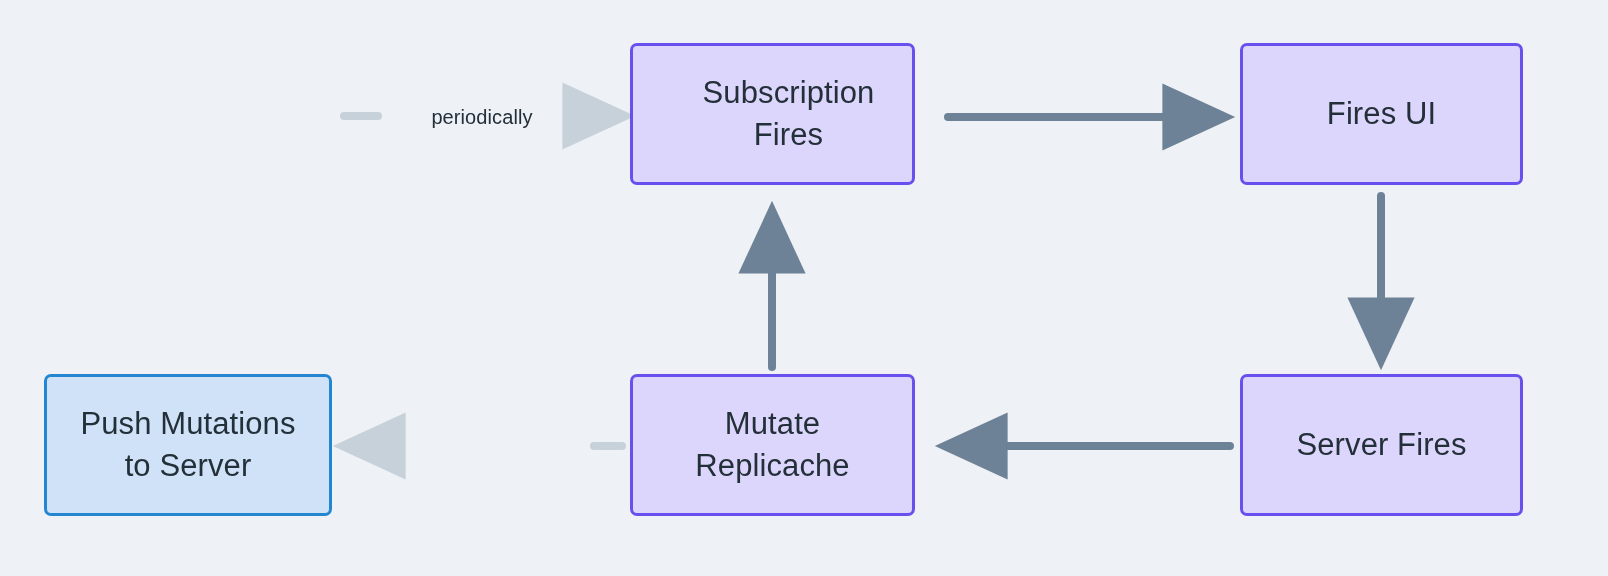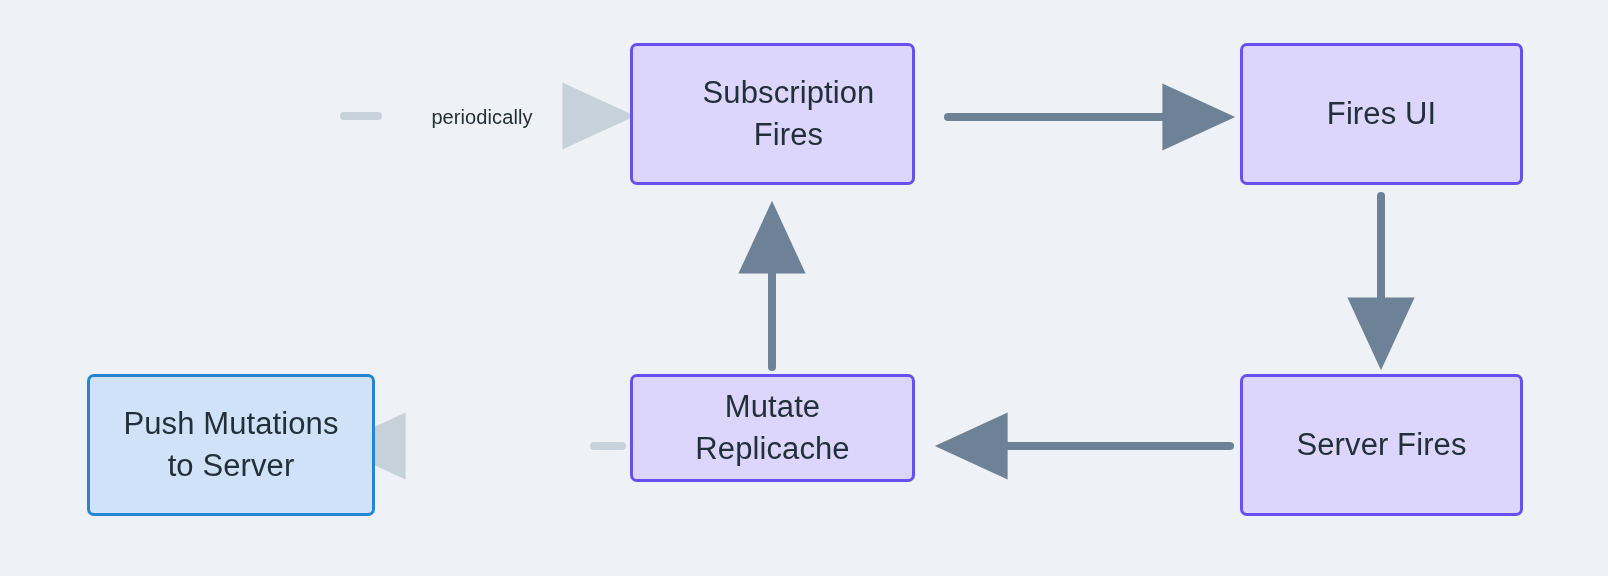--- a/index.html
+++ b/index.html
@@ -112,26 +112,26 @@
 
   <div class="node node-purple" style="left:630px; top:43px; width:285px; height:142px;padding-left:32px;">
     <span class="node-label">Subscription
 Fires</span>
   </div>
 
   <div class="node node-purple" style="left:1240px; top:43px; width:283px; height:142px;">
     <span class="node-label">Fires UI</span>
   </div>
 
-  <div class="node node-blue" style="left:44px; top:374px; width:288px; height:142px;margin-left:43px;">
+  <div class="node node-blue" style="left:44px; top:374px; width:288px; height:142px;">
     <span class="node-label">Push Mutations
 to Server</span>
   </div>
 
-  <div class="node node-purple" style="left:630px; top:374px; width:285px; height:108px;">
+  <div class="node node-purple" style="left:630px; top:374px; width:285px; height:142px;">
     <span class="node-label">Mutate
 Replicache</span>
   </div>
 
   <div class="node node-purple" style="left:1240px; top:374px; width:283px; height:142px;">
     <span class="node-label">Server Fires</span>
   </div>
 
   <div class="edge-label" style="left:482px; top:117px;">periodically</div>
 

